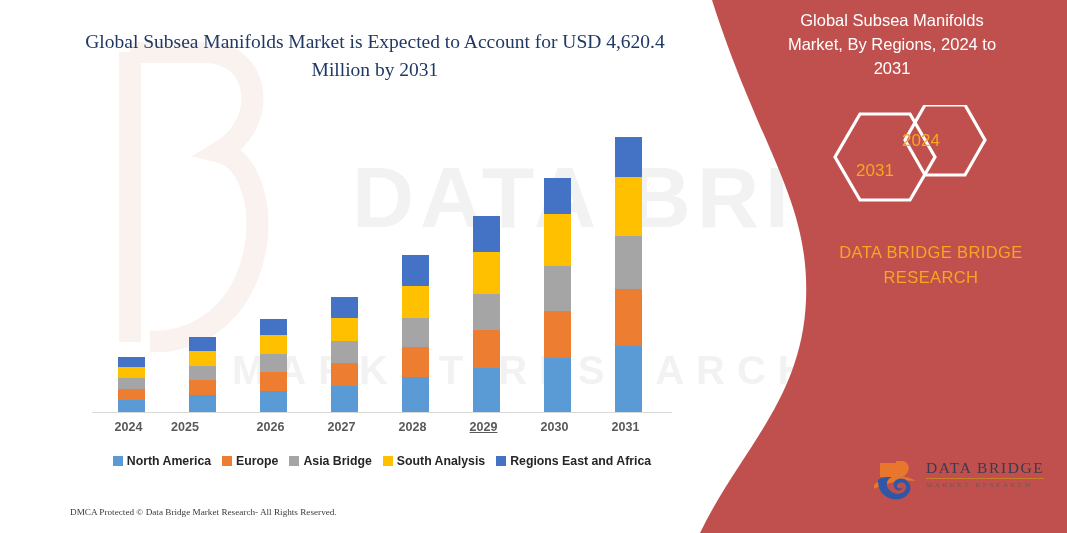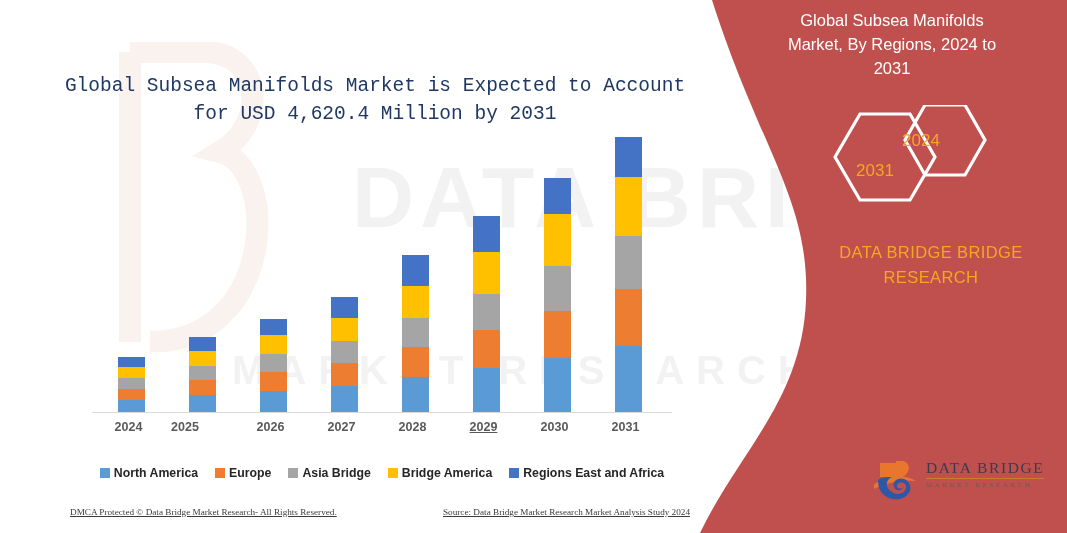--- a/index.html
+++ b/index.html
@@ -39,22 +39,21 @@
 
   
   .chart-title {
     position: absolute;
     left: 60px; top: 28px;
     width: 630px;
     text-align: center;
     font-size: 19.5px;
     line-height: 28px;
     color: #1F3864;
-    font-family: Liberation Mono, monospace;
-    margin-top: 44px;
+    font-family: Liberation Serif, serif;
   }
 
   .plot {
     position: absolute;
     left: 92px;
     top: 120px;
     width: 580px;
     height: 293px;
   }
   .axis-line {
@@ -93,23 +92,22 @@
   }
 
   .legend {
     position: absolute;
     left: 92px;
     top: 454px;
     width: 580px;
     display: flex;
     justify-content: center;
     align-items: center;
-    gap: 17px;
+    gap: 11px;
     flex-wrap: nowrap;
-    margin-top: 12px;
   }
   .leg-item {
     display: flex;
     align-items: center;
     gap: 4px;
     white-space: nowrap;
   }
   .leg-swatch { width: 10px; height: 10px; display: inline-block; }
   .leg-label {
     font-size: 12.3px;
@@ -120,21 +118,20 @@
   .footer {
     position: absolute;
     left: 70px;
     top: 507px;
     width: 620px;
     display: flex;
     justify-content: space-between;
     font-family: "Liberation Serif", serif;
     font-size: 9.2px;
     color: #3b3b3b;
-    text-decoration: underline;
   }
 
   
   .red-panel {
     position: absolute;
     left: 0; top: 0;
     width: 1067px; height: 533px;
     pointer-events: none;
   }
   .panel-title {
@@ -292,31 +289,30 @@
       <div class="leg-item">
         <span class="leg-swatch" style="background: rgb(237, 125, 49);"></span>
         <span class="leg-label">Europe</span>
       </div>
       <div class="leg-item">
         <span class="leg-swatch" style="background: rgb(165, 165, 165);"></span>
         <span class="leg-label">Asia Bridge</span>
       </div>
       <div class="leg-item">
         <span class="leg-swatch" style="background: rgb(255, 192, 0);"></span>
-        <span class="leg-label">Bridge America</span>
+        <span class="leg-label">South Analysis</span>
       </div>
       <div class="leg-item">
         <span class="leg-swatch" style="background: rgb(68, 114, 196);"></span>
         <span class="leg-label">Regions East and Africa</span>
       </div>
     </div>
 
   <div class="footer">
     <span>DMCA Protected © Data Bridge Market Research-  All Rights Reserved.</span>
-    <span>Source: Data Bridge Market Research  Market Analysis Study 2024</span>
   </div>
 
   <svg class="red-panel" viewBox="0 0 1067 533" preserveAspectRatio="none">
     <path d="M712,0 C760,150 810,200 806,300 C802,400 740,450 700,533 L1067,533 L1067,0 Z" fill="#C0504D"></path>
   </svg>
 
   <div class="panel-title">Global Subsea Manifolds Market, By Regions, 2024 to 2031</div>
 
   <svg style="position:absolute;left:820px;top:105px;width:200px;height:105px;" viewBox="0 0 200 105">
     <polygon points="15,52 40,9 90,9 115,52 90,95 40,95" fill="none" stroke="#ffffff" stroke-width="3.2"></polygon>

